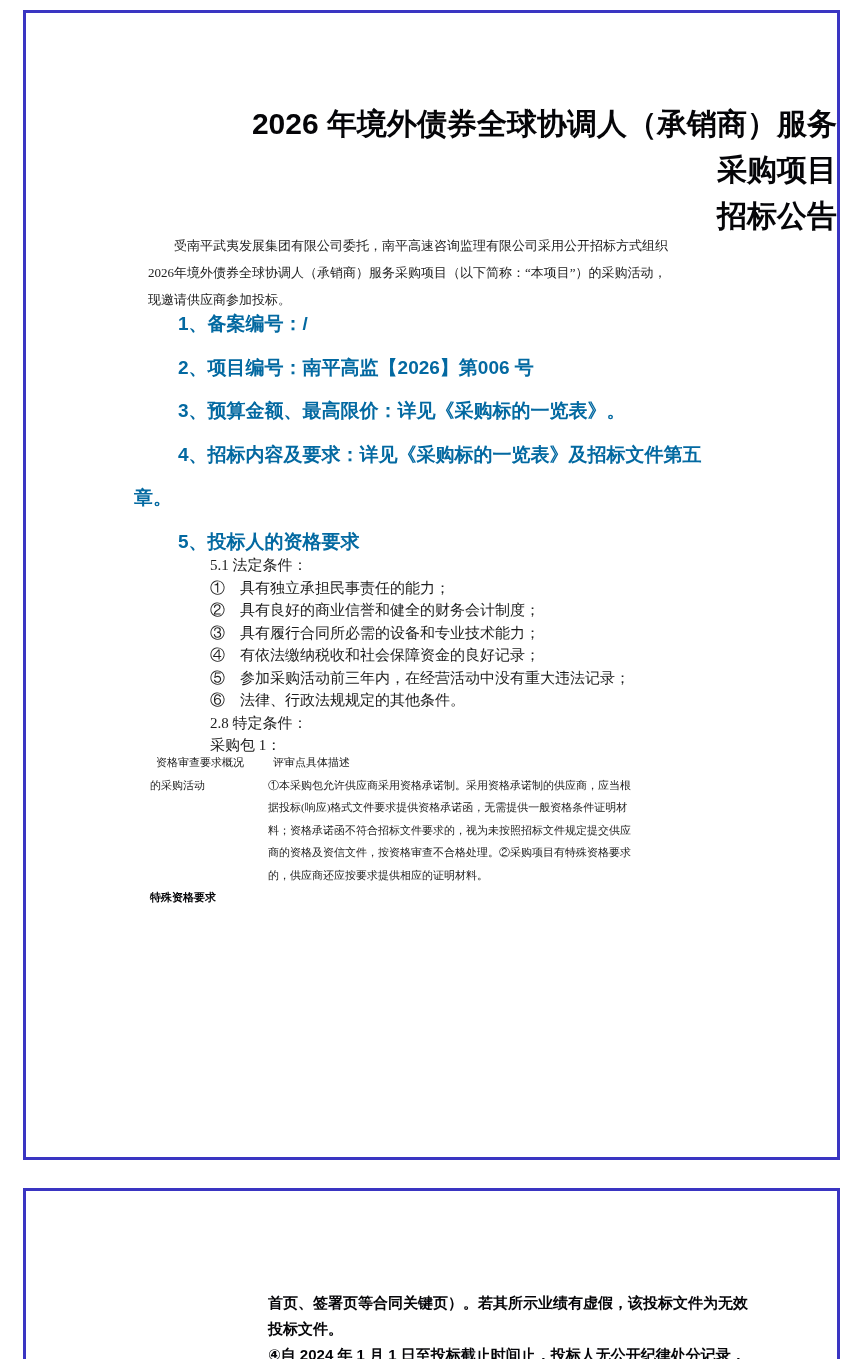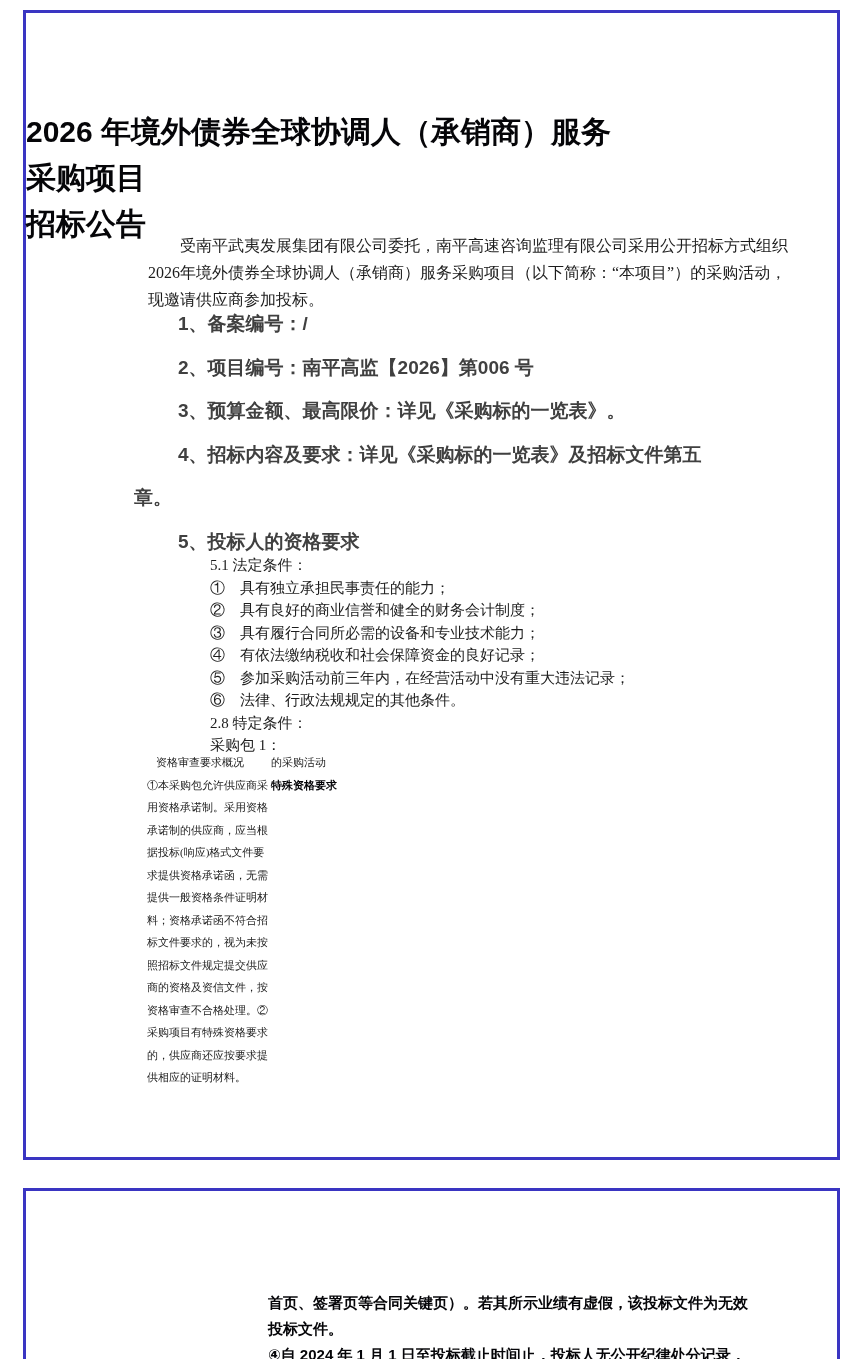--- a/index.html
+++ b/index.html
@@ -30,49 +30,49 @@
   #page2 {
     top: 1172px;
     height: 184px;
     border-bottom: none;
     margin-top: 16px;
   }
   .title {
     position: absolute;
     left: 0;
     right: 0;
-    top: 96px;
-    text-align: left;
+    top: 88px;
+    text-align: right;
     font-size: 30px;
     font-weight: 700;
     line-height: 46px;
     white-space: pre-line;
     font-family: "Liberation Sans", "DejaVu Sans", sans-serif;
     color: #050508;
   }
   .intro {
     position: absolute;
     left: 122px;
     top: 219px;
     width: 682px;
-    font-size: 16px;
+    font-size: 13px;
     line-height: 27px;
     text-indent: 2em;
     white-space: pre-line;
   }
   .items {
     position: absolute;
     left: 108px;
     top: 289px;
     width: 690px;
     font-size: 19px;
     font-weight: 700;
     line-height: 43.5px;
     font-family: "Liberation Sans", "DejaVu Sans", sans-serif;
-    color: #404040;
+    color: #0369a1;
   }
   .items .item {
     text-indent: 44px;
     white-space: pre-line;
   }
   .conds {
     position: absolute;
     left: 184px;
     top: 541px;
     width: 610px;
@@ -140,20 +140,21 @@
 ②　具有良好的商业信誉和健全的财务会计制度；
 ③　具有履行合同所必需的设备和专业技术能力；
 ④　有依法缴纳税收和社会保障资金的良好记录；
 ⑤　参加采购活动前三年内，在经营活动中没有重大违法记录；
 ⑥　法律、行政法规规定的其他条件。
 2.8 特定条件：
 采购包 1：</div>
 
   <div class="qtable">
     <div class="cell hdr c1">资格审查要求概况</div>
+    <div class="cell hdr c2">评审点具体描述</div>
 
     <div class="cell lbl">的采购活动</div>
     <div class="cell desc">①本采购包允许供应商采用资格承诺制。采用资格承诺制的供应商，应当根
 据投标(响应)格式文件要求提供资格承诺函，无需提供一般资格条件证明材
 料；资格承诺函不符合招标文件要求的，视为未按照招标文件规定提交供应
 商的资格及资信文件，按资格审查不合格处理。②采购项目有特殊资格要求
 的，供应商还应按要求提供相应的证明材料。</div>
 
     <div class="cell lbl bold">特殊资格要求</div>
   </div>

